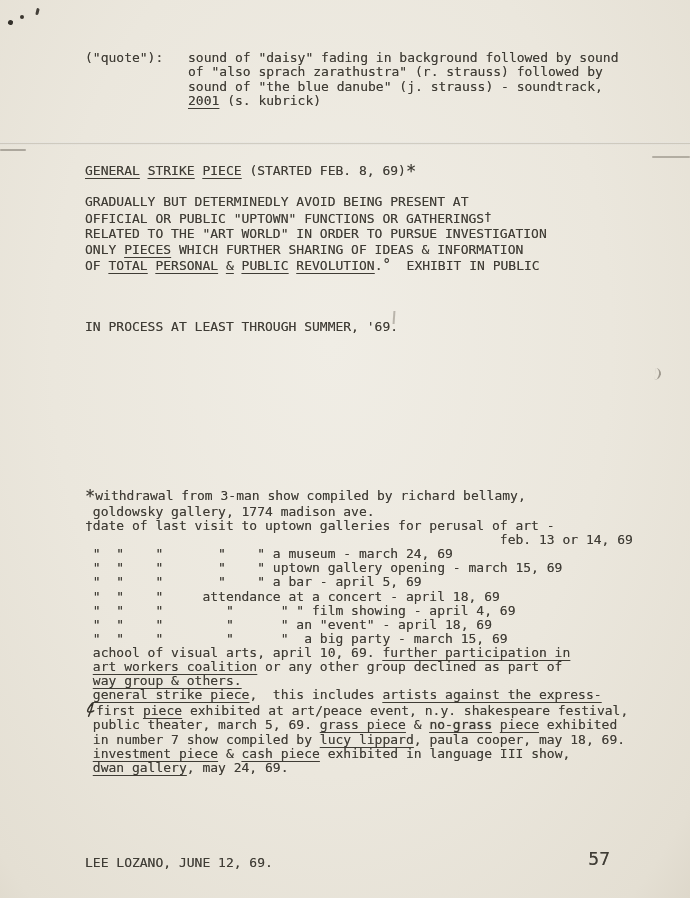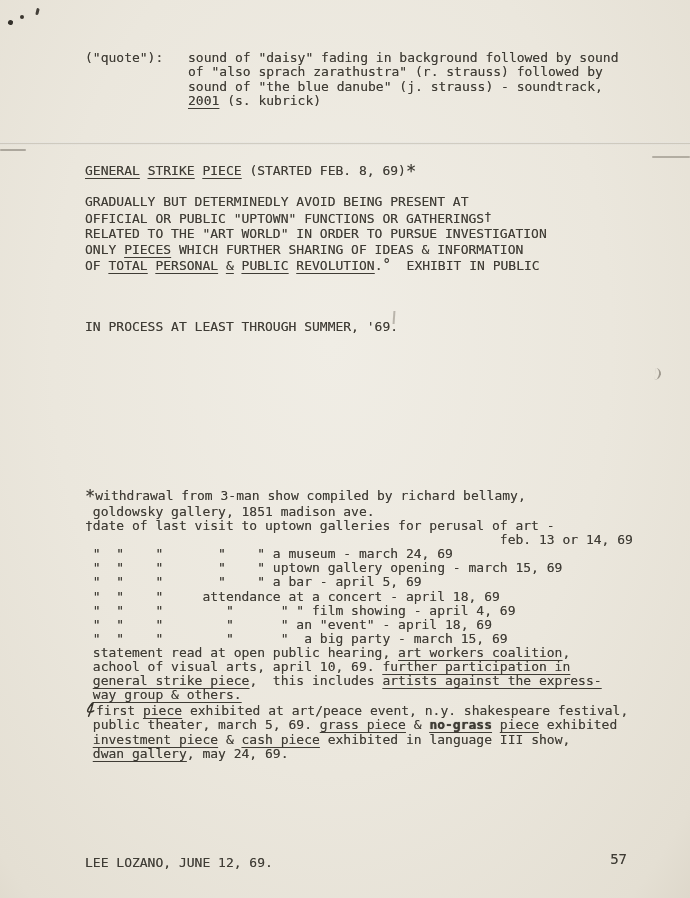--- a/index.html
+++ b/index.html
@@ -15,24 +15,24 @@
   .block{position:absolute;left:85px}
   #quote{top:51px;display:flex}
   #quote .qlabel{width:103px;flex:none}
   #quote .tl{line-height:14.3px}
   #title{top:163px}
   #para{top:194px}
   #para .tl{line-height:15.6px}
   #inprocess{top:320px}
   #footnotes{top:488px}
   #footer{top:856px}
-  #pagenum{position:absolute;right:63px;top:852px;font-size:14px}
+  #pagenum{position:absolute;right:80px;top:852px;font-size:18px}
   .u{text-decoration:underline;text-decoration-thickness:1.1px;text-underline-offset:2.5px}
   .b{font-weight:bold;text-shadow:0 0 0.8px rgba(40,38,33,0.9)}
-  .bu{font-weight:bold;text-decoration:underline;text-decoration-thickness:1.2px;text-underline-offset:2.5px;text-shadow:0 0 0.8px rgba(40,38,33,0.9)}
+  .bu{font-weight:normal;text-decoration:underline;text-decoration-thickness:1.2px;text-underline-offset:2.5px;text-shadow:0 0 0.8px rgba(40,38,33,0.9)}
   .ast{font-size:17px;line-height:1;vertical-align:-2px;letter-spacing:0}
   .dag{font-size:12px;vertical-align:2px}
   .deg{font-size:14px;vertical-align:1px}
   .sq{display:inline-block;vertical-align:-2px;margin:0 1px 0 0}
   
   .crease{position:absolute;left:0;top:142px;width:690px;height:3px;
     background:linear-gradient(to bottom, rgba(255,255,255,0.5), rgba(148,142,129,0.32) 50%, rgba(255,255,255,0.35))}
   .crease-tick-left{position:absolute;left:0;top:149px;width:26px;height:2px;background:rgba(112,106,95,0.5);border-radius:1px}
   .crease-tick-right{position:absolute;right:0;top:156px;width:38px;height:2px;background:rgba(112,106,95,0.45);border-radius:1px}
   .dot1{position:absolute;left:8px;top:20px;width:5px;height:5px;background:#34312b;border-radius:55% 45% 50% 50%;transform:rotate(18deg)}
@@ -72,38 +72,39 @@
       <div class="tl"><span>OFFICIAL OR PUBLIC "UPTOWN" FUNCTIONS OR GATHERINGS</span><span class="dag">†</span></div>
       <div class="tl"><span>RELATED TO THE "ART WORLD" IN ORDER TO PURSUE INVESTIGATION</span></div>
       <div class="tl"><span>ONLY </span><span class="u">PIECES</span><span> WHICH FURTHER SHARING OF IDEAS &amp; INFORMATION</span></div>
       <div class="tl"><span>OF </span><span class="u">TOTAL</span><span> </span><span class="u">PERSONAL</span><span> </span><span class="u">&amp;</span><span> </span><span class="u">PUBLIC</span><span> </span><span class="u">REVOLUTION</span><span>.</span><span class="deg">°</span><span>  EXHIBIT IN PUBLIC</span></div>
     </div>
 
   <div class="block tl" id="inprocess">IN PROCESS AT LEAST THROUGH SUMMER, '69.</div>
 
   <div class="block" id="footnotes">
       <div class="tl"><span class="ast">*</span><span>withdrawal from 3-man show compiled by richard bellamy,</span></div>
-      <div class="tl"><span> goldowsky gallery, 1851 madison ave.</span></div>
+      <div class="tl"><span> goldowsky gallery, 1774 madison ave.</span></div>
       <div class="tl"><span>†</span><span>date of last visit to uptown galleries for perusal of art -</span></div>
       <div class="tl"><span>                                                     feb. 13 or 14, 69</span></div>
       <div class="tl"><span> "  "    "       "    " a museum - march 24, 69</span></div>
       <div class="tl"><span> "  "    "       "    " uptown gallery opening - march 15, 69</span></div>
       <div class="tl"><span> "  "    "       "    " a bar - april 5, 69</span></div>
       <div class="tl"><span> "  "    "     attendance at a concert - april 18, 69</span></div>
       <div class="tl"><span> "  "    "        "      " " film showing - april 4, 69</span></div>
       <div class="tl"><span> "  "    "        "      " an "event" - april 18, 69</span></div>
       <div class="tl"><span> "  "    "        "      "  a big party - march 15, 69</span></div>
-      <div class="tl"><span> statement read at open public hearing, </span><span class="u">art workers coalition</span><span>,</span></div>
       <div class="tl"><span> achool of visual arts, april 10, 69. </span><span class="u">further participation in</span></div>
+      <div class="tl"><span> </span><span class="u">art workers coalition</span><span> or any other group declined as part of</span></div>
+      <div class="tl"><span> </span><span class="u">way group &amp; others.</span></div>
       <div class="tl"><span> </span><span class="u">general strike piece</span><span>,  this includes </span><span class="u">artists against the express-</span></div>
-      <div class="tl"><span> </span><span class="u">way group &amp; others.</span></div>
       <div class="tl"><svg class="sq" width="10" height="15" viewBox="0 0 10 15">
     <path d="M7.2 1.2 C4.6 4.4 2.1 7.6 2.7 9.2 C3.3 10.7 6.4 10.1 8.7 8.8 M8.1 0.8 C7.1 5.0 5.3 10.6 3.6 14.2" fill="none" stroke="#35322b" stroke-width="1.5" stroke-linecap="round"></path>
   </svg><span>first </span><span class="u">piece</span><span> exhibited at art/peace event, n.y. shakespeare festival,</span></div>
       <div class="tl"><span> public theater, march 5, 69. </span><span class="u">grass piece</span><span> &amp; </span><span class="bu">no-grass</span><span> </span><span class="u">piece</span><span> exhibited</span></div>
+      <div class="tl"><span> in number 7 show compiled by </span><span class="u">lucy lippard</span><span>, paula cooper, may 18, 69.</span></div>
       <div class="tl"><span> </span><span class="u">investment piece</span><span> &amp; </span><span class="u">cash piece</span><span> exhibited in language III show,</span></div>
       <div class="tl"><span> </span><span class="u">dwan gallery</span><span>, may 24, 69.</span></div>
     </div>
 
   <div class="block tl" id="footer">LEE LOZANO, JUNE 12, 69.</div>
 
   <div class="tl" id="pagenum">57</div>
 
 </div>
 

